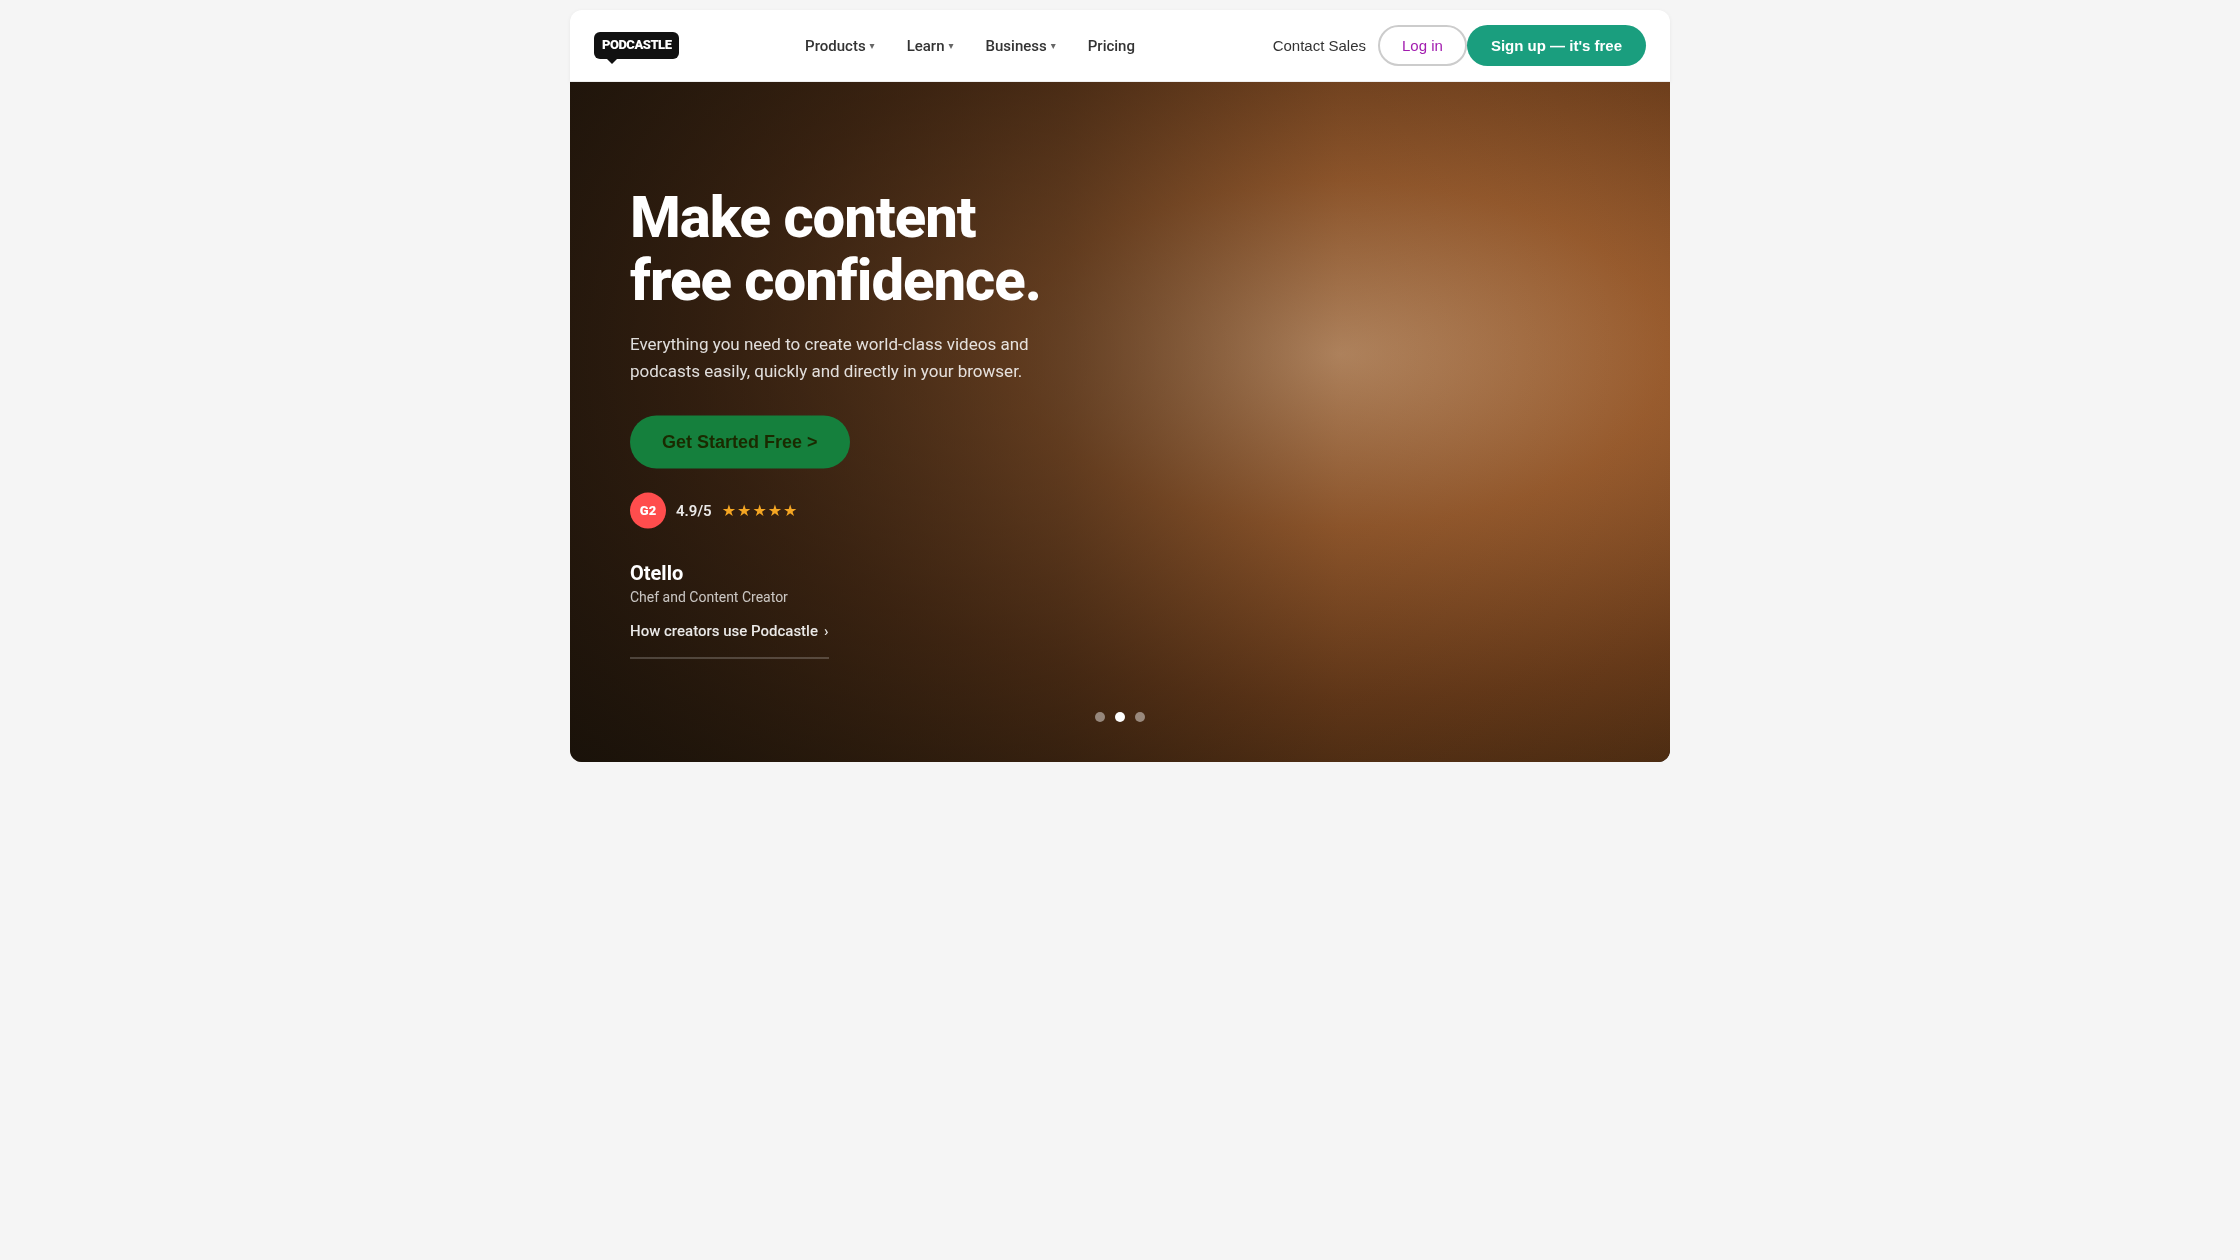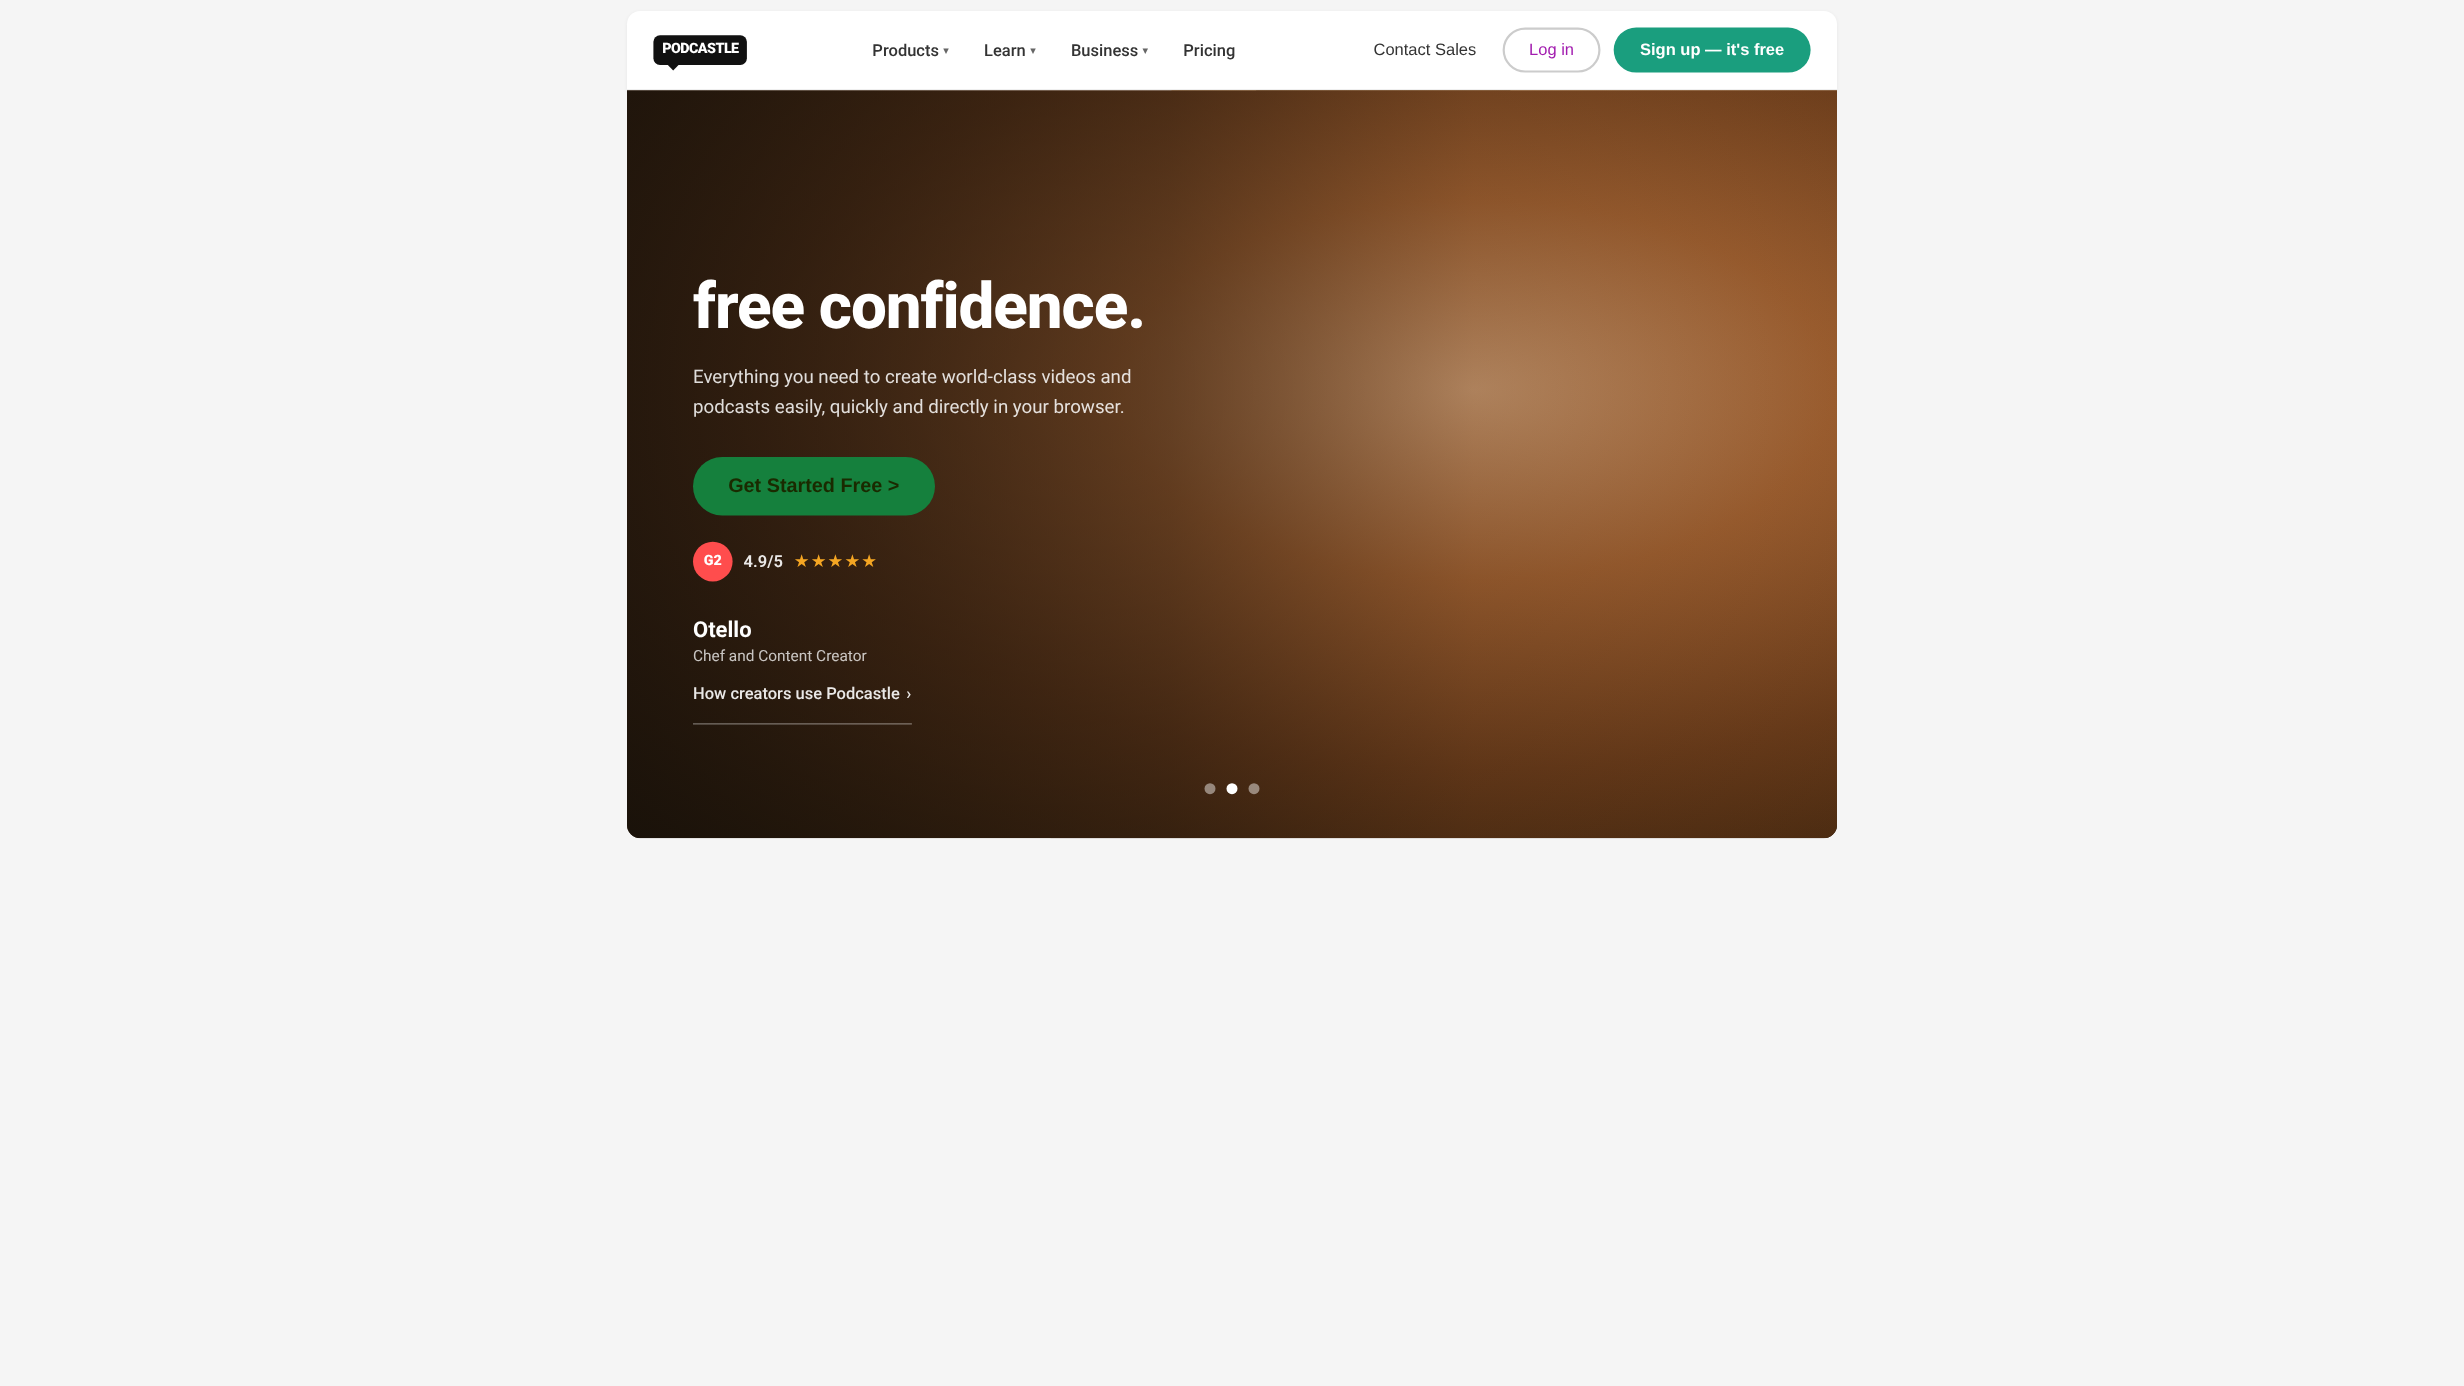--- a/index.html
+++ b/index.html
@@ -79,21 +79,20 @@
     }
 
     .chevron {
       font-size: 10px;
       color: #666;
     }
 
     .nav-actions {
       display: flex;
       align-items: center;
-      gap: 12px;
       justify-content: flex-end;
     }
 
     .btn-contact {
       font-size: 15px;
       color: #333;
       font-weight: 500;
       background: none;
       border: none;
       cursor: pointer;
@@ -355,21 +354,21 @@
 <section class="hero-section">
 
   <div class="hero-shelf"></div>
   <div class="hero-shelf-lower"></div>
   <div class="hero-person"></div>
   <div class="hero-photo"></div>
   <div class="hero-bg"></div>
 
   <div class="hero-content">
     <h1 class="hero-headline">
-      <br>
+      <span>Make content</span><br>
       <span>free confidence.</span>
     </h1>
 
     <p class="hero-sub">Everything you need to create world-class videos and podcasts easily, quickly and directly in your browser.</p>
 
     <button class="btn-cta">Get Started Free &gt;</button>
 
     <div class="rating-row">
       <div class="g2-badge">
         <span>G2</span>

